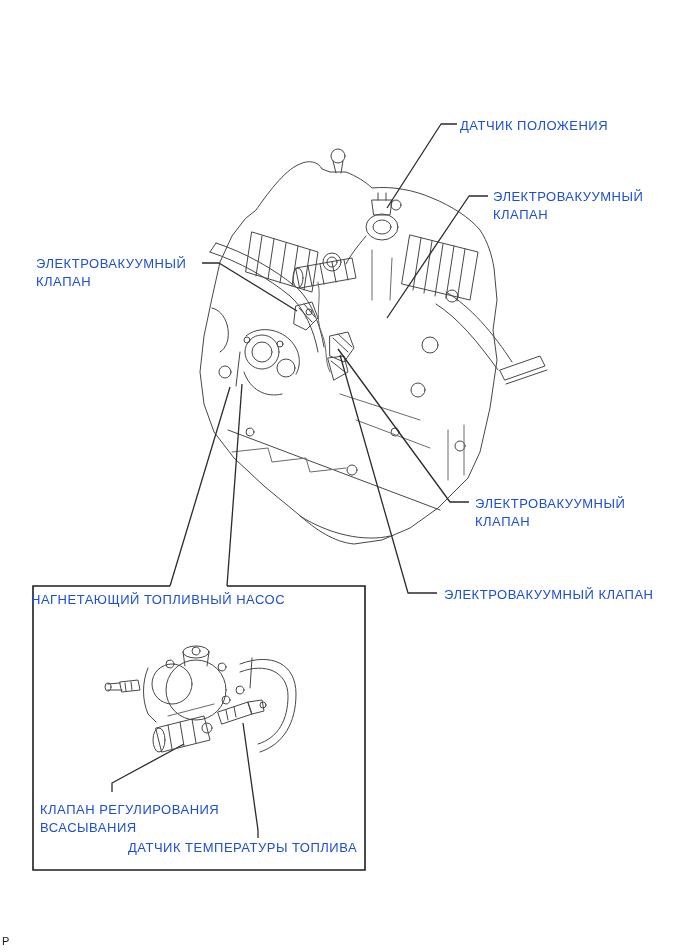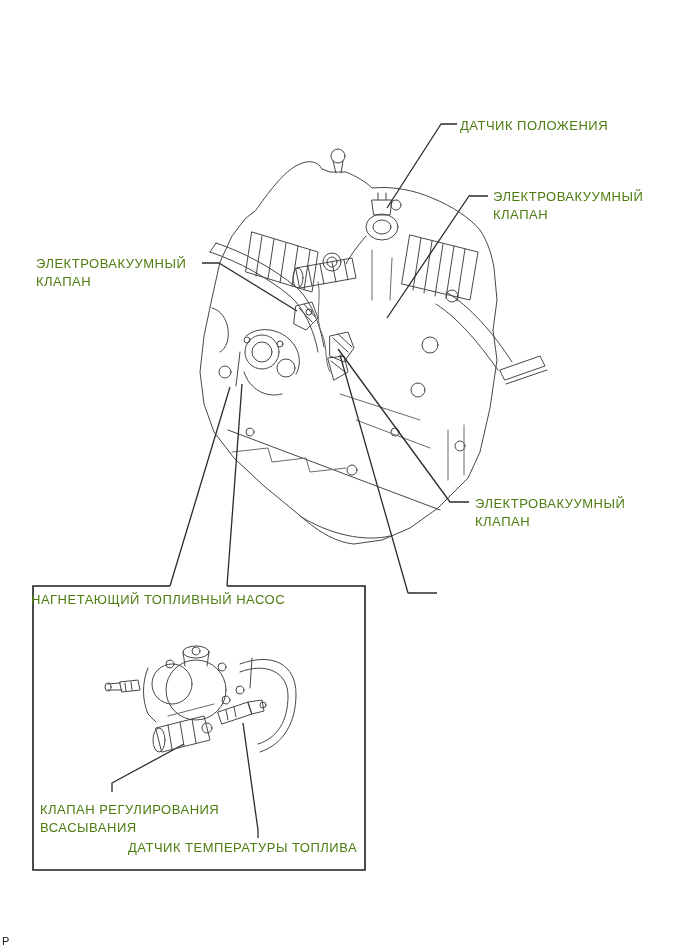--- a/index.html
+++ b/index.html
@@ -9,21 +9,21 @@
     background:#ffffff;
     font-family:"Liberation Sans", sans-serif;
     overflow:hidden;
   }
   svg{position:absolute;left:0;top:0;}
   .callout{
     position:absolute;
     font-size:13px;
     line-height:18px;
     letter-spacing:0.5px;
-    color:#4d7c0f;
+    color:#1d4ed8;
     white-space:nowrap;
   }
   .footnote{
     position:absolute;
     font-size:11px;
     color:#1a1a1a;
   }
 </style>
 </head>
 <body>
@@ -191,20 +191,23 @@
   <div class="callout" style="left:36px;top:255px;">
     <div>ЭЛЕКТРОВАКУУМНЫЙ</div>
     <div>КЛАПАН</div>
   </div>
 
   <div class="callout" style="left:475px;top:495px;">
     <div>ЭЛЕКТРОВАКУУМНЫЙ</div>
     <div>КЛАПАН</div>
   </div>
 
+  <div class="callout" style="left:444px;top:586px;">
+    <span>ЭЛЕКТРОВАКУУМНЫЙ КЛАПАН</span>
+  </div>
 
   <div class="callout" style="left:31px;top:591px;">
     <span>НАГНЕТАЮЩИЙ ТОПЛИВНЫЙ НАСОС</span>
   </div>
 
   <div class="callout" style="left:40px;top:793px;margin-top:8px;">
     <div>КЛАПАН РЕГУЛИРОВАНИЯ</div>
     <div>ВСАСЫВАНИЯ</div>
   </div>
 

